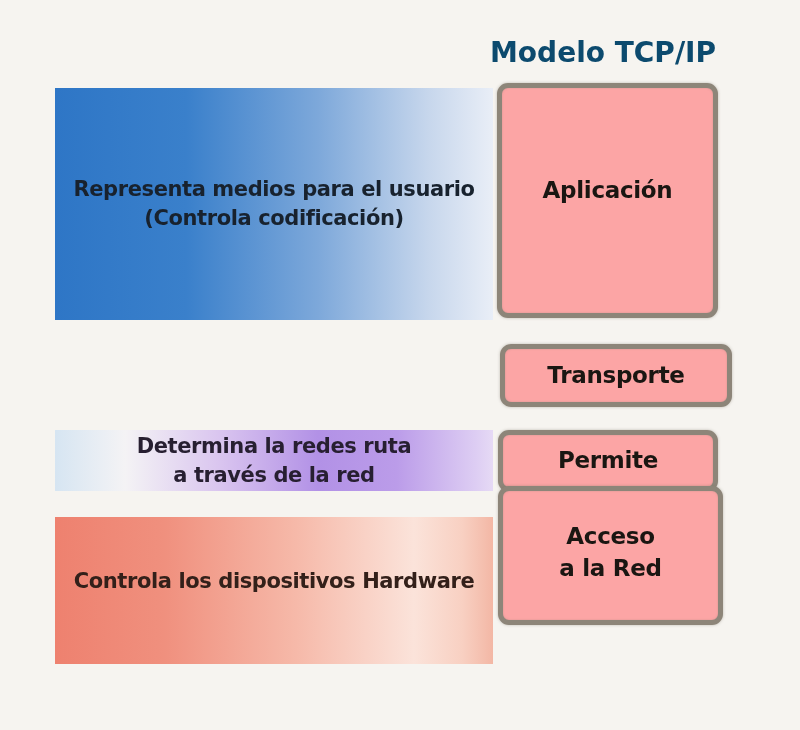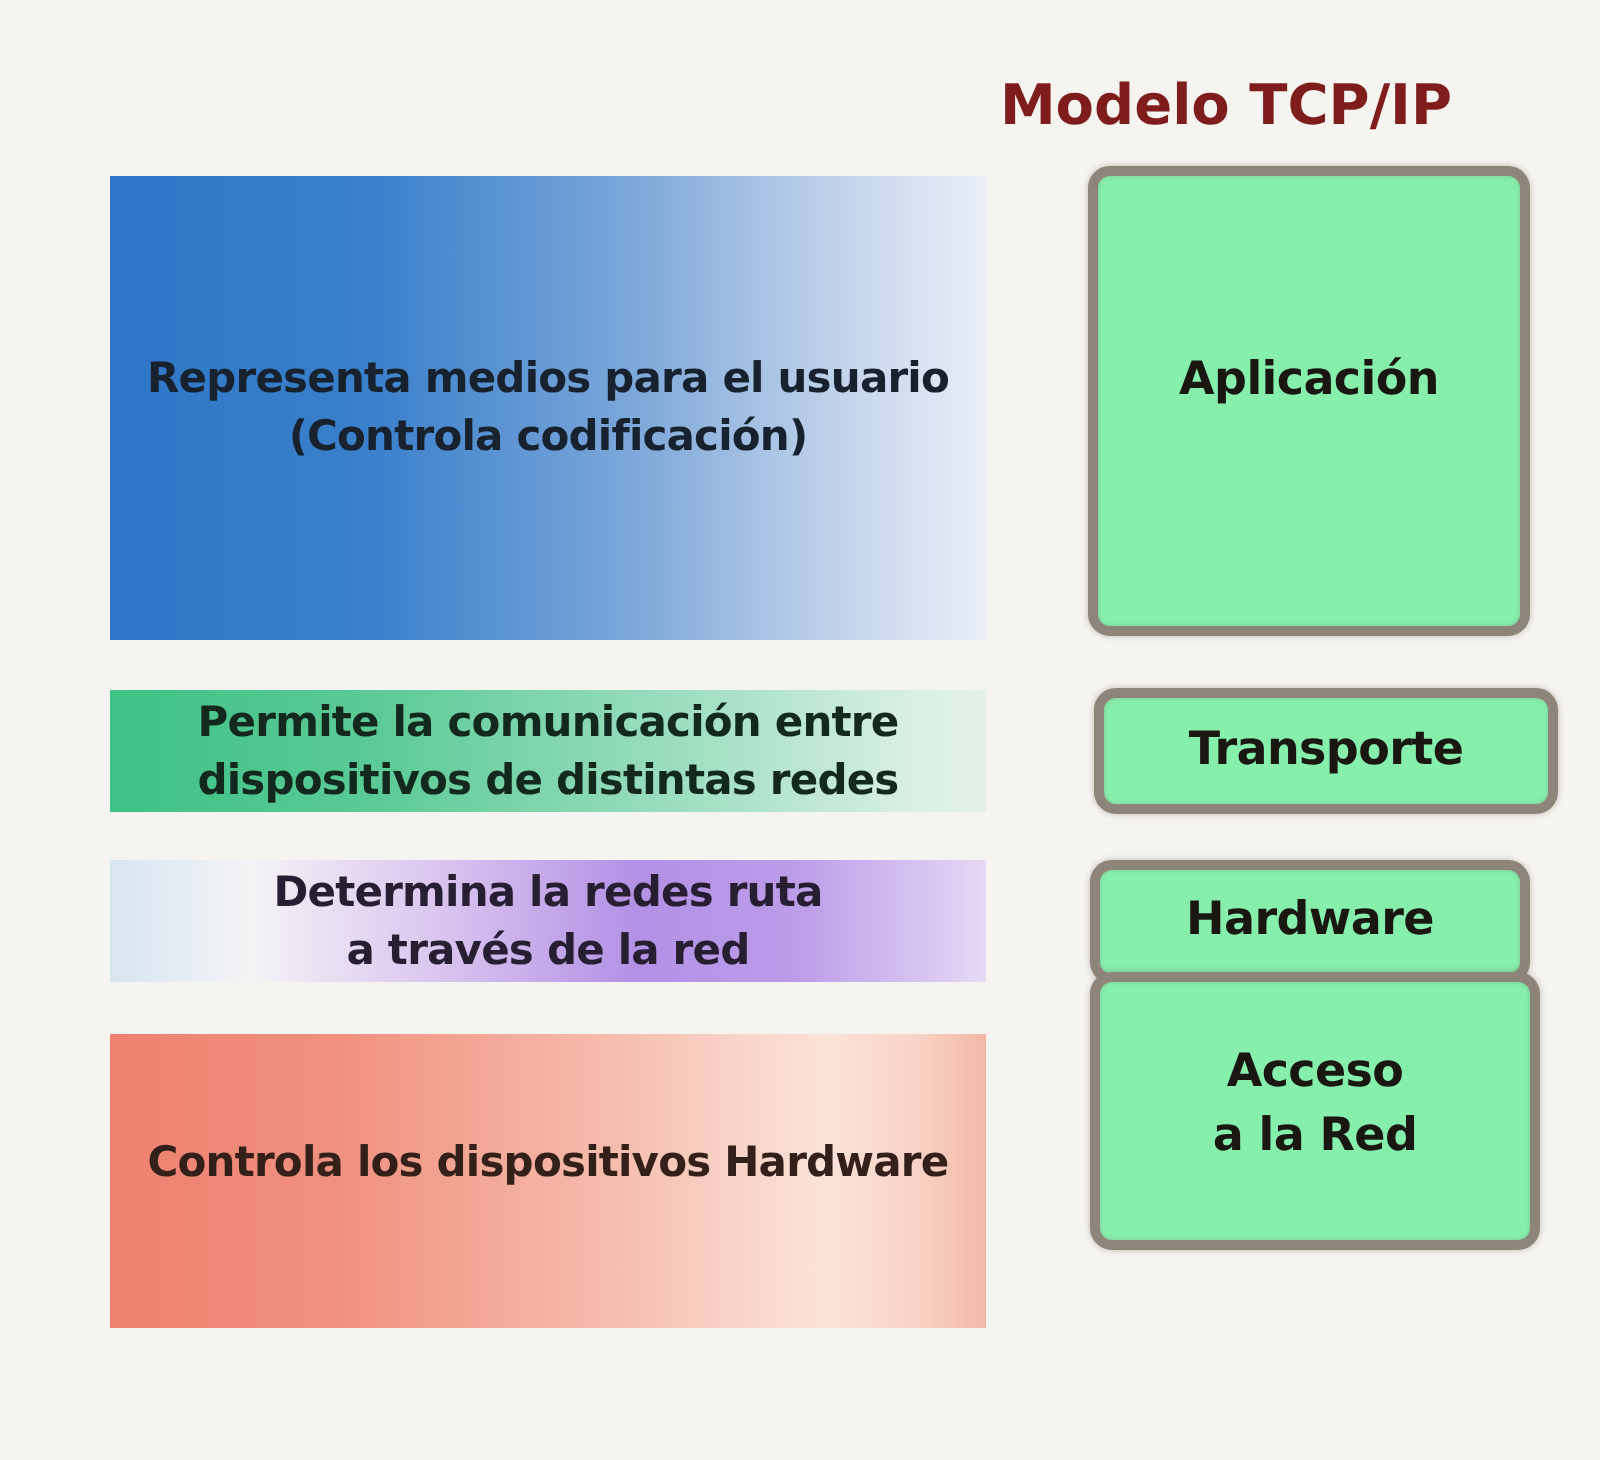--- a/index.html
+++ b/index.html
@@ -7,24 +7,24 @@
     width:800px;height:730px;
     background:#f6f4f0;
     font-family:"DejaVu Sans","Liberation Sans",sans-serif;
     position:relative;
     overflow:hidden;
   }
   .stage{position:absolute;inset:0;}
   .title{
     position:absolute;
     left:490px;top:36px;width:236px;
-    text-align:right;
+    text-align:left;
     font-size:28px;font-weight:bold;
     letter-spacing:0px;
-    color:#7f1d1d;
+    color:#0c4a6e;
   }
   .bar{
     position:absolute;
     left:55px;width:438px;
     display:flex;flex-direction:column;
     align-items:center;justify-content:center;
     text-align:center;
   }
   .bar .line{
     font-weight:bold;
@@ -36,29 +36,28 @@
   .bar-aplicacion{top:88px;height:232px;}
   .bar-transporte{top:345px;height:61px;}
   .bar-internet{top:430px;height:61px;}
   .bar-acceso{top:517px;height:147px;padding-bottom:18px;box-sizing:border-box;}
   .bar-aplicacion .line{color:#18222e;}
   .bar-transporte .line{color:#14291e;}
   .bar-internet .line{color:#271f31;}
   .bar-acceso .line{color:#33201a;}
   .layerbox{
     position:absolute;
-    background:#86efac;
+    background:#fca5a5;
     border:5px solid #8d8579;
     border-radius:11px;
     box-sizing:border-box;
     box-shadow:0 0 3px rgba(120,112,100,.45), inset 0 0 2px rgba(120,112,100,.35);
     display:flex;flex-direction:column;
     justify-content:center;
     text-align:center;
-    margin-left:47px;
   }
   .layerbox .label-line{
     font-weight:bold;
     font-size:23px;
     letter-spacing:-0.3px;
     line-height:1.35;
     color:#1a1612;
     white-space:nowrap;
   }
   .box-aplicacion{left:497px;top:83px;width:221px;height:235px;padding-bottom:20px;}
@@ -74,34 +73,30 @@
   <div class="title">Modelo TCP/IP</div>
 
   <div class="bar bar-aplicacion" style="background: linear-gradient(to right, rgb(46, 118, 198) 0%, rgb(58, 128, 203) 30%, rgb(125, 168, 218) 60%, rgb(198, 214, 236) 85%, rgb(233, 238, 247) 100%);">
     <span class="line">Representa medios para el usuario</span>
     <span class="line">(Controla codificación)</span>
   </div>
   <div class="layerbox box-aplicacion">
     <span class="label-line">Aplicación</span>
   </div>
 
-  <div class="bar bar-transporte" style="background: linear-gradient(to right, rgb(62, 194, 134) 0%, rgb(91, 202, 150) 30%, rgb(156, 222, 192) 65%, rgb(217, 240, 227) 92%, rgb(227, 242, 233) 100%);">
-    <span class="line">Permite la comunicación entre</span>
-    <span class="line">dispositivos de distintas redes</span>
-  </div>
   <div class="layerbox box-transporte">
     <span class="label-line">Transporte</span>
   </div>
 
   <div class="bar bar-internet" style="background: linear-gradient(to right, rgb(214, 229, 242) 0%, rgb(244, 243, 245) 16%, rgb(217, 196, 239) 38%, rgb(178, 145, 230) 60%, rgb(187, 156, 233) 78%, rgb(221, 205, 243) 96%, rgb(230, 218, 245) 100%);">
     <span class="line">Determina la redes ruta</span>
     <span class="line">a través de la red</span>
   </div>
   <div class="layerbox box-internet">
-    <span class="label-line">Hardware</span>
+    <span class="label-line">Permite</span>
   </div>
 
   <div class="bar bar-acceso" style="background: linear-gradient(to right, rgb(238, 129, 111) 0%, rgb(240, 144, 126) 25%, rgb(246, 185, 169) 55%, rgb(251, 227, 218) 82%, rgb(248, 208, 194) 93%, rgb(243, 183, 165) 100%);">
     <span class="line">Controla los dispositivos Hardware</span>
   </div>
   <div class="layerbox box-acceso">
     <span class="label-line">Acceso</span>
     <span class="label-line">a la Red</span>
   </div>
 

